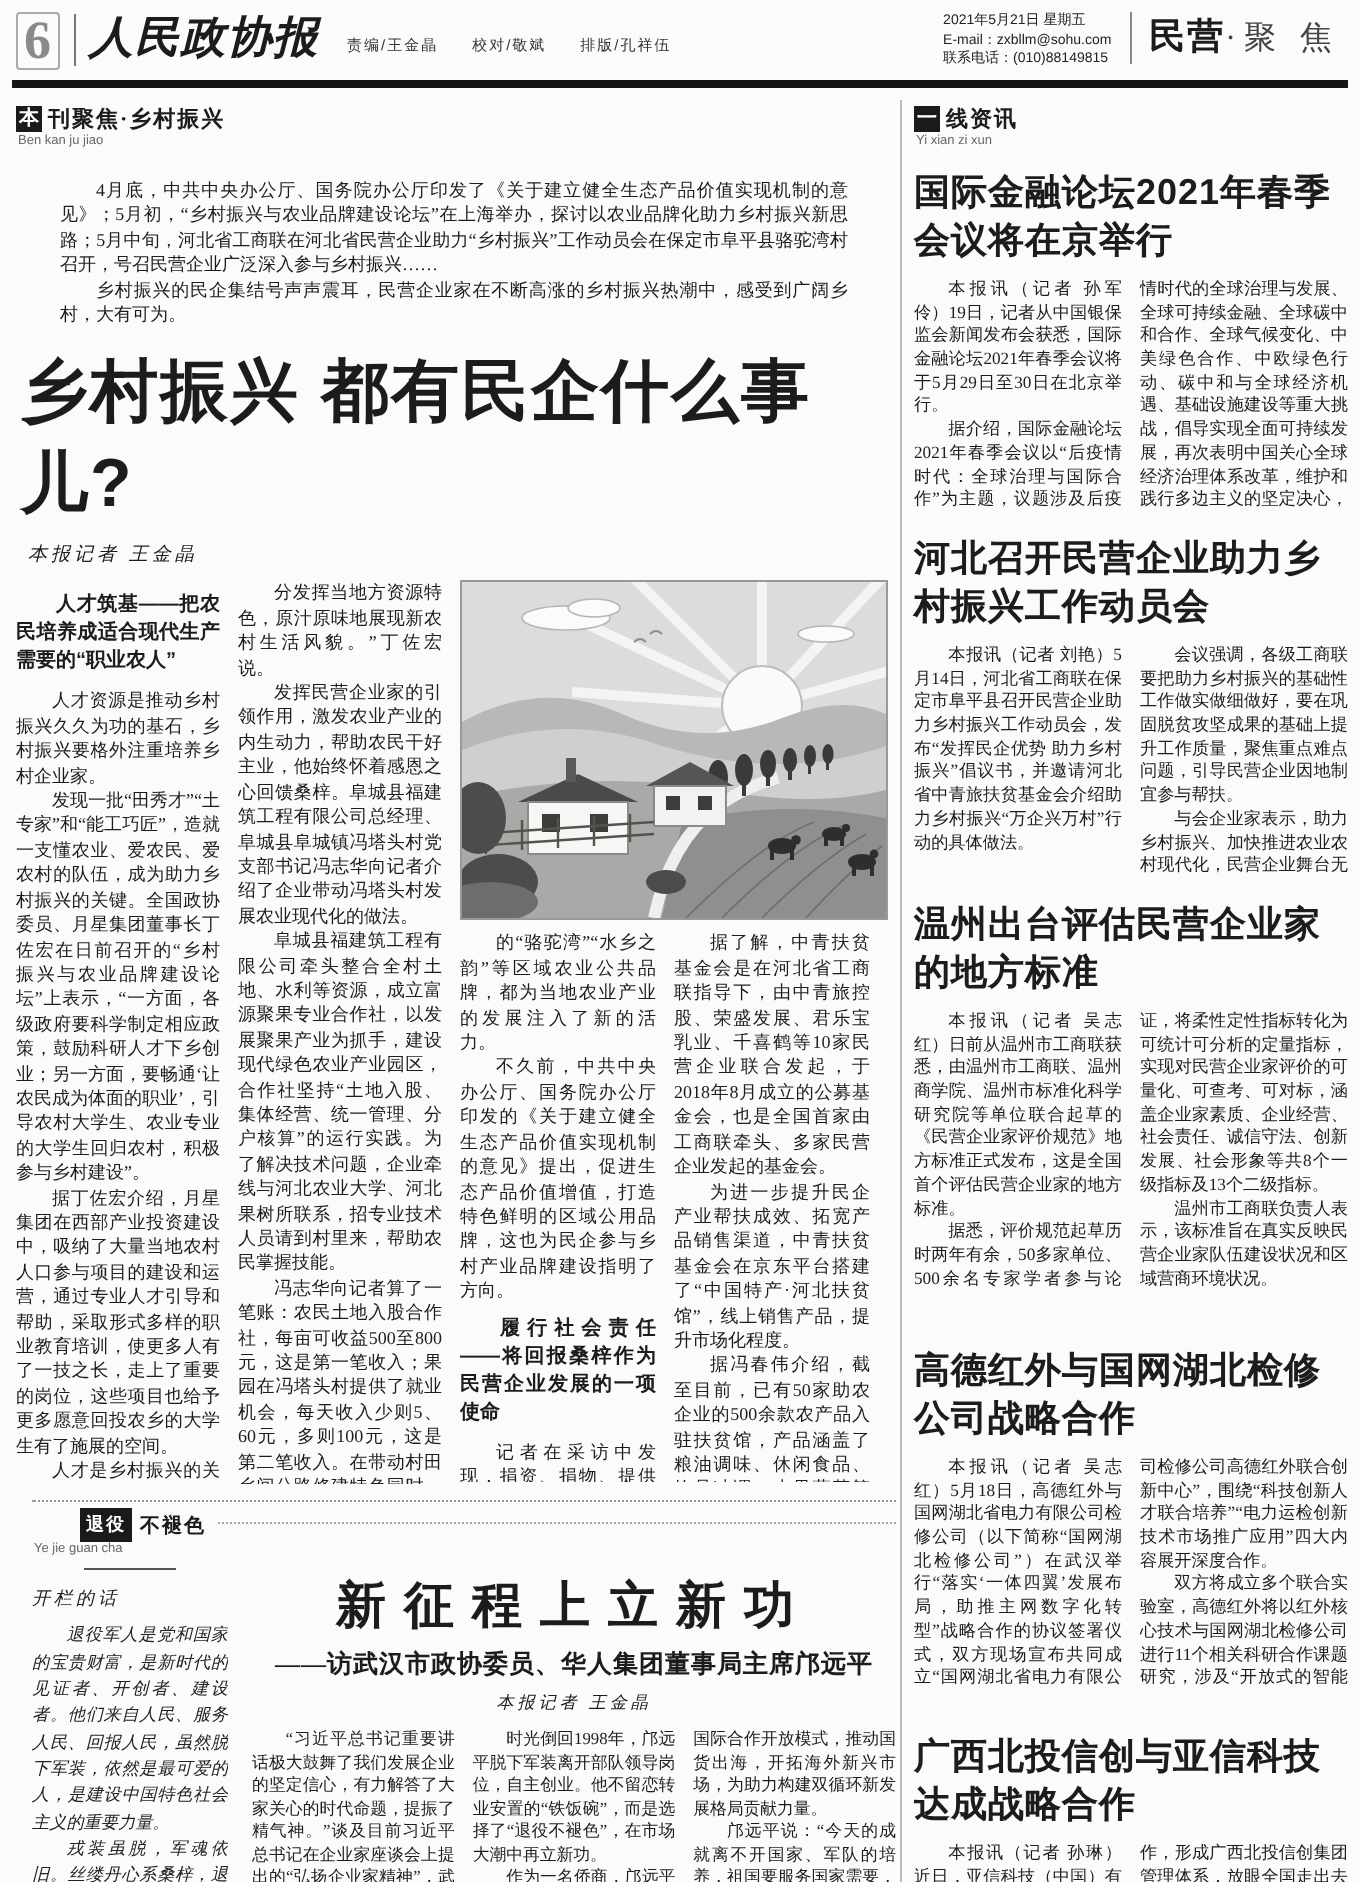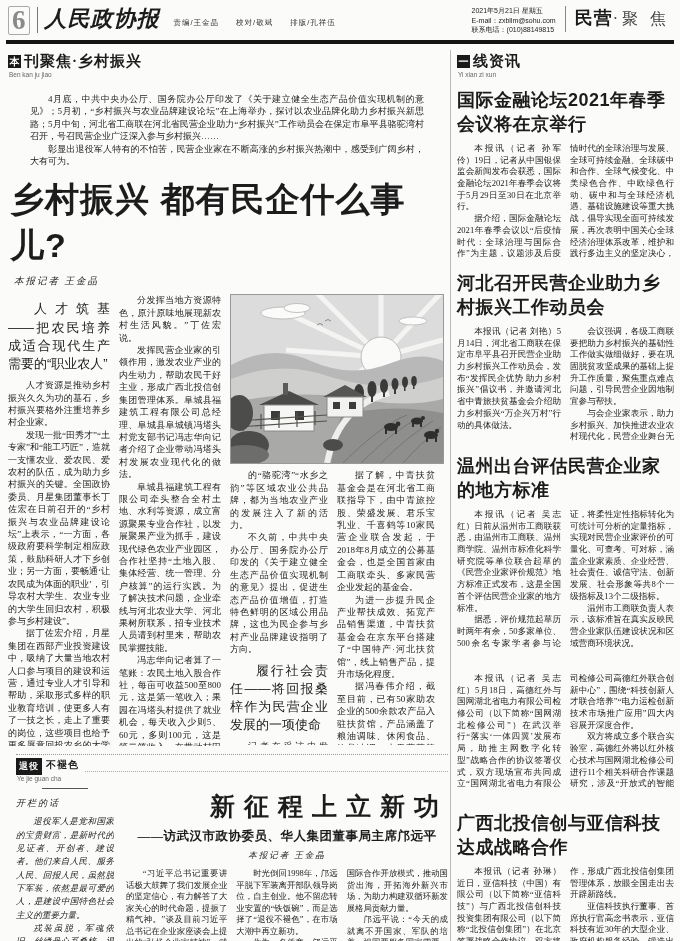--- a/index.html
+++ b/index.html
@@ -27,58 +27,58 @@
   
   .page{display:flex;padding:6px 6px 0 8px;}
   .main-left{width:436px;}
   .v-rule{width:1px;background:#bbb;margin:0 6px;}
   .right-col{width:222px;}
   
   .kicker{margin:2px 0 1px 0;}
   .kicker-row{display:flex;align-items:center;}
   .kbox{width:13px;height:13px;background:#1a1a1a;color:#fff;font-size:10px;line-height:13px;
     text-align:center;margin-right:3px;font-weight:700;}
-  .klabel{font-size:15px;font-weight:700;letter-spacing:1px;}
+  .klabel{font-size:11px;font-weight:700;letter-spacing:1px;}
   .kpin{font-size:6.5px;color:#666;margin:0 0 2px 1px;font-family:"Liberation Sans",sans-serif;}
   
   .intro{margin:15px 20px 0 22px;font-size:9.5px;font-weight:400;line-height:1.62;text-align:justify;}
   .intro p{margin:0;text-indent:2em;}
   .headline{font-size:34px;font-weight:900;letter-spacing:1px;margin:10px 0 2px 2px;
     font-family:"Liberation Sans","DejaVu Sans",sans-serif;position:relative;z-index:2;}
   .byline{font-size:9.5px;font-style:italic;margin:6px 0 6px 6px;letter-spacing:2px;}
   .article-body{display:flex;height:452px;overflow:hidden;margin-top:2px;}
   .acol{width:102px;margin-right:9px;overflow:hidden;}
   .half{width:214px;margin-right:0;}
   .half .imgwrap{width:212px;height:168px;border:1px solid #999;background:#ddd;margin-bottom:5px;}
   .half-cols{display:flex;height:276px;overflow:hidden;}
   .half-cols .acol{width:102px;}
   .para{margin:0;text-indent:2em;font-size:9px;line-height:1.38;text-align:justify;}
-  .subhead{font-size:13px;font-weight:400;margin:6px 0;text-indent:2em;line-height:1.4;text-align:justify;
+  .subhead{font-size:10px;font-weight:700;margin:6px 0;text-indent:2em;line-height:1.4;text-align:justify;
     font-family:"Liberation Sans",sans-serif;}
   
   .brief{border-bottom:0;margin-bottom:6px;}
   .brief-title{font-size:18px;font-weight:900;text-align:left;margin:10px 0 7px 0;
     font-family:"Liberation Sans","DejaVu Sans",sans-serif;letter-spacing:0.5px;}
   .brief-body{column-count:2;column-gap:9px;font-size:8.6px;overflow:hidden;}
   .brief-body .para{font-size:8.6px;line-height:1.36;}
   .b1{height:118px;} .b2{height:118px;} .b3{height:158px;} .b4{height:128px;} .b5{height:128px;}
   
   .vet{border-top:1px dotted #999;margin:8px 0 0 8px;padding-top:3px;width:432px;}
-  .vet-kicker{display:flex;}
+  .vet-kicker{display:flex;align-items:center;margin-left:24px;}
   .vbox{background:#1a1a1a;color:#fff;font-size:9px;padding:2px 3px;letter-spacing:1px;font-weight:700;}
   .vlabel{font-size:10px;font-weight:700;margin-left:4px;letter-spacing:1px;}
   .vdots{flex:1;border-bottom:1px dotted #aaa;margin:0 0 3px 6px;}
   .vet-flex{display:flex;margin-top:4px;}
   .note-col{width:98px;margin-right:12px;}
   .note-rule{width:46px;border-top:1px solid #555;margin:2px auto 8px auto;}
   .note-title{font-size:9px;font-style:italic;text-align:left;margin-bottom:5px;letter-spacing:2px;}
   .note-body{font-size:8.6px;font-style:italic;line-height:1.55;text-align:justify;color:#222;height:188px;overflow:hidden;}
   .note-body .para{font-size:8.6px;line-height:1.55;}
   .vet-main{width:322px;}
-  .vet-headline{font-size:25px;font-weight:900;text-align:right;letter-spacing:9px;
+  .vet-headline{font-size:25px;font-weight:900;text-align:center;letter-spacing:9px;
     font-family:"Liberation Sans",sans-serif;margin:4px 0 5px 0;}
   .vet-sub{font-size:12.5px;font-weight:700;text-align:center;margin-bottom:5px;letter-spacing:0.5px;}
   .vet-byline{font-size:8.5px;font-style:italic;text-align:center;letter-spacing:2px;margin-bottom:6px;}
   .vet-body{column-count:3;column-gap:9px;height:118px;overflow:hidden;}
   .vet-body .para{font-size:8.4px;line-height:1.36;}
 </style>
 </head>
 <body>
 
 <div class="masthead">
@@ -103,36 +103,36 @@
   <div class="main-left">
     <div class="kicker">
       <div class="kicker-row">
         <span class="kbox">本</span>
         <span class="klabel">刊聚焦·乡村振兴</span>
       </div>
       <div class="kpin">Ben kan ju jiao</div>
     </div>
     <div class="intro">
         <p class="para">4月底，中共中央办公厅、国务院办公厅印发了《关于建立健全生态产品价值实现机制的意见》；5月初，“乡村振兴与农业品牌建设论坛”在上海举办，探讨以农业品牌化助力乡村振兴新思路；5月中旬，河北省工商联在河北省民营企业助力“乡村振兴”工作动员会在保定市阜平县骆驼湾村召开，号召民营企业广泛深入参与乡村振兴……</p>
-        <p class="para">彰显出退役军人特有的不怕苦，民营企业家在不断高涨的乡村振兴热潮中，感受到广阔乡村，大有可为。</p>
+        <p class="para">乡村振兴的民企集结号声声震耳，民营企业家在不断高涨的乡村振兴热潮中，感受到广阔乡村，大有可为。</p>
       </div>
     <div class="headline">乡村振兴 都有民企什么事儿?</div>
     <div class="byline">本报记者 王金晶</div>
 
     <div class="article-body">
       <div class="acol">
           <div class="subhead">人才筑基——把农民培养成适合现代生产需要的“职业农人”</div>
           <p class="para">人才资源是推动乡村振兴久久为功的基石，乡村振兴要格外注重培养乡村企业家。</p>
           <p class="para">发现一批“田秀才”“土专家”和“能工巧匠”，造就一支懂农业、爱农民、爱农村的队伍，成为助力乡村振兴的关键。全国政协委员、月星集团董事长丁佐宏在日前召开的“乡村振兴与农业品牌建设论坛”上表示，“一方面，各级政府要科学制定相应政策，鼓励科研人才下乡创业；另一方面，要畅通‘让农民成为体面的职业’，引导农村大学生、农业专业的大学生回归农村，积极参与乡村建设”。</p>
           <p class="para">据丁佐宏介绍，月星集团在西部产业投资建设中，吸纳了大量当地农村人口参与项目的建设和运营，通过专业人才引导和帮助，采取形式多样的职业教育培训，使更多人有了一技之长，走上了重要的岗位，这些项目也给予更多愿意回投农乡的大学生有了施展的空间。</p>
           <p class="para">人才是乡村振兴的关键，成为越来越多参与其中的民营企业家的共识。河北省张家口市政协委员、富龙控股集团董事长王诚向记者说，富龙集团在崇礼运营期间，优先聘用当地村民工就业，帮助他们实现脱贫增收。随着冰雪旅游产业的发展壮大，集团先后为员工提供餐饮、户外拓展、滑雪机操作、酒店管理等技能培训，让他们掌握一技之长，使农村剩余劳动力有了更为广阔的就业增收渠道，助力了乡村振兴，实现了可持续共富小康。</p>
         </div>
       <div class="acol">
           <p class="para">分发挥当地方资源特色，原汁原味地展现新农村生活风貌。”丁佐宏说。</p>
-          <p class="para">发挥民营企业家的引领作用，激发农业产业的内生动力，帮助农民干好主业，形成广西北投信创集团管理体系。阜城县福建筑工程有限公司总经理、阜城县阜城镇冯塔头村党支部书记冯志华向记者介绍了企业带动冯塔头村发展农业现代化的做法。</p>
+          <p class="para">发挥民营企业家的引领作用，激发农业产业的内生动力，帮助农民干好主业，他始终怀着感恩之心回馈桑梓。阜城县福建筑工程有限公司总经理、阜城县阜城镇冯塔头村党支部书记冯志华向记者介绍了企业带动冯塔头村发展农业现代化的做法。</p>
           <p class="para">阜城县福建筑工程有限公司牵头整合全村土地、水利等资源，成立富源聚果专业合作社，以发展聚果产业为抓手，建设现代绿色农业产业园区，合作社坚持“土地入股、集体经营、统一管理、分户核算”的运行实践。为了解决技术问题，企业牵线与河北农业大学、河北果树所联系，招专业技术人员请到村里来，帮助农民掌握技能。</p>
           <p class="para">冯志华向记者算了一笔账：农民土地入股合作社，每亩可收益500至800元，这是第一笔收入；果园在冯塔头村提供了就业机会，每天收入少则5、60元，多则100元，这是第二笔收入。在带动村田乡间公路修建特色园时，也增加了村集体收入，冯塔头村从只有2万元的集体积累，到2022年底实现集体收入26万元，并将逐年递增。2022年果园稳步进入盛果期后，农户和村集体收入还将稳步提高。</p>
         </div>
       <div class="half">
         <div class="imgwrap">
           <svg width="212" height="168" viewBox="0 0 212 168" xmlns="http://www.w3.org/2000/svg">
             <rect width="212" height="168" fill="#dcdcdc"></rect>
 
             <g>
               <g stroke="#f4f4f2" stroke-width="5">
@@ -315,20 +315,21 @@
     </div>
     <div class="brief">
       <div class="brief-title">温州出台评估民营企业家的地方标准</div>
       <div class="brief-body b3">
           <p class="para">本报讯（记者 吴志红）日前从温州市工商联获悉，由温州市工商联、温州商学院、温州市标准化科学研究院等单位联合起草的《民营企业家评价规范》地方标准正式发布，这是全国首个评估民营企业家的地方标准。</p>
           <p class="para">据悉，评价规范起草历时两年有余，50多家单位、500余名专家学者参与论证，将柔性定性指标转化为可统计可分析的定量指标，实现对民营企业家评价的可量化、可查考、可对标，涵盖企业家素质、企业经营、社会责任、诚信守法、创新发展、社会形象等共8个一级指标及13个二级指标。</p>
           <p class="para">温州市工商联负责人表示，该标准旨在真实反映民营企业家队伍建设状况和区域营商环境状况。</p>
         </div>
     </div>
     <div class="brief">
+      <div class="brief-title">高德红外与国网湖北检修公司战略合作</div>
       <div class="brief-body b4">
           <p class="para">本报讯（记者 吴志红）5月18日，高德红外与国网湖北省电力有限公司检修公司（以下简称“国网湖北检修公司”）在武汉举行“落实‘一体四翼’发展布局，助推主网数字化转型”战略合作的协议签署仪式，双方现场宣布共同成立“国网湖北省电力有限公司检修公司高德红外联合创新中心”，围绕“科技创新人才联合培养”“电力运检创新技术市场推广应用”四大内容展开深度合作。</p>
           <p class="para">双方将成立多个联合实验室，高德红外将以红外核心技术与国网湖北检修公司进行11个相关科研合作课题研究，涉及“开放式的智能红外监测系统”“变电站协同的红外热成像监控系统”“无人立体巡检系统”等。双方将联合研发更具备智能电力检测应用价值的新型装备产品，共同探索红外热成像技术在电力系统的深度应用，以红外科技助推电网数字化转型发展。</p>
         </div>
     </div>
     <div class="brief">
       <div class="brief-title">广西北投信创与亚信科技达成战略合作</div>
       <div class="brief-body b5">
           <p class="para">本报讯（记者 孙琳）近日，亚信科技（中国）有限公司（以下简称“亚信科技”）与广西北投信创科技投资集团有限公司（以下简称“北投信创集团”）在北京签署战略合作协议。双方将在数字公路、口岸信息化、工业物联网、信创软件、5G与DICT等领域开展合作，形成广西北投信创集团管理体系，放眼全国走出去开辟新路线。</p>
           <p class="para">亚信科技执行董事、首席执行官高念书表示，亚信科技有近30年的大型企业、政府机构服务经验，锻造出一支“能打硬仗”的业务和项目团队，形成了“优产品、强服务、精管理”等优势，未来双方将共同助力广西数字经济高质量发展。</p>

